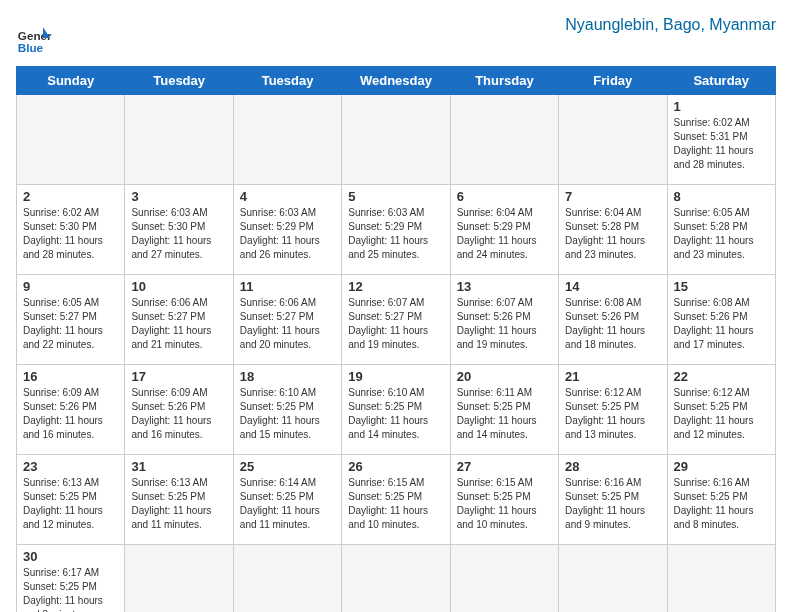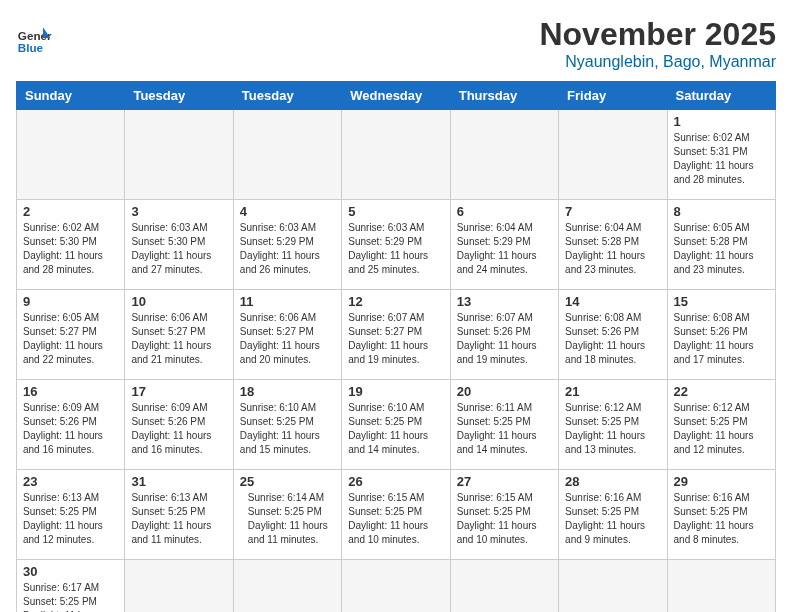--- a/index.html
+++ b/index.html
@@ -39,21 +39,21 @@
       color: #0369a1;
     }
     .calendar {
       width: 100%;
       border-collapse: collapse;
       border: 1px solid #ccc;
     }
     .calendar th {
       background: #1a6fc4;
       color: #fff;
-      text-align: left;
+      text-align: center;
       padding: 6px 8px;
       font-size: 13px;
       border: 1px solid #1a6fc4;
       margin-top: 12px;
     }
     .calendar td {
       vertical-align: top;
       border: 1px solid #ccc;
       padding: 4px 6px;
       width: 108px;
@@ -87,21 +87,20 @@
 
 <div class="header-area">
   <div class="logo">
     <svg class="logo-icon" viewBox="0 0 40 40">
       <text x="2" y="22" font-size="13" font-weight="bold" fill="#333">General</text>
       <text x="2" y="35" font-size="13" font-weight="bold" fill="#1a6fc4">Blue</text>
       <polygon points="30,8 38,20 30,20" fill="#1a6fc4"></polygon>
     </svg>
   </div>
   <div class="title-area">
-    <div class="month-title">November 2025</div>
     <div class="location-title">Nyaunglebin, Bago, Myanmar</div>
   </div>
 </div>
 
 <table class="calendar">
   <thead>
     <tr>
     <th>Sunday</th>
         <th>Tuesday</th>
         <th>Tuesday</th>
@@ -290,21 +289,21 @@
         </td>
         <td>
           <div class="day-number">31</div>
           <div class="day-info" style="white-space: pre-line;">Sunrise: 6:13 AM
 Sunset: 5:25 PM
 Daylight: 11 hours
 and 11 minutes.</div>
         </td>
         <td>
           <div class="day-number">25</div>
-          <div class="day-info" style="white-space: pre-line; margin-left: 8px;">Sunrise: 6:14 AM
+          <div class="day-info" style="white-space: pre-line;">Sunrise: 6:14 AM
 Sunset: 5:25 PM
 Daylight: 11 hours
 and 11 minutes.</div>
         </td>
         <td>
           <div class="day-number">26</div>
           <div class="day-info" style="white-space: pre-line;">Sunrise: 6:15 AM
 Sunset: 5:25 PM
 Daylight: 11 hours
 and 10 minutes.</div>

